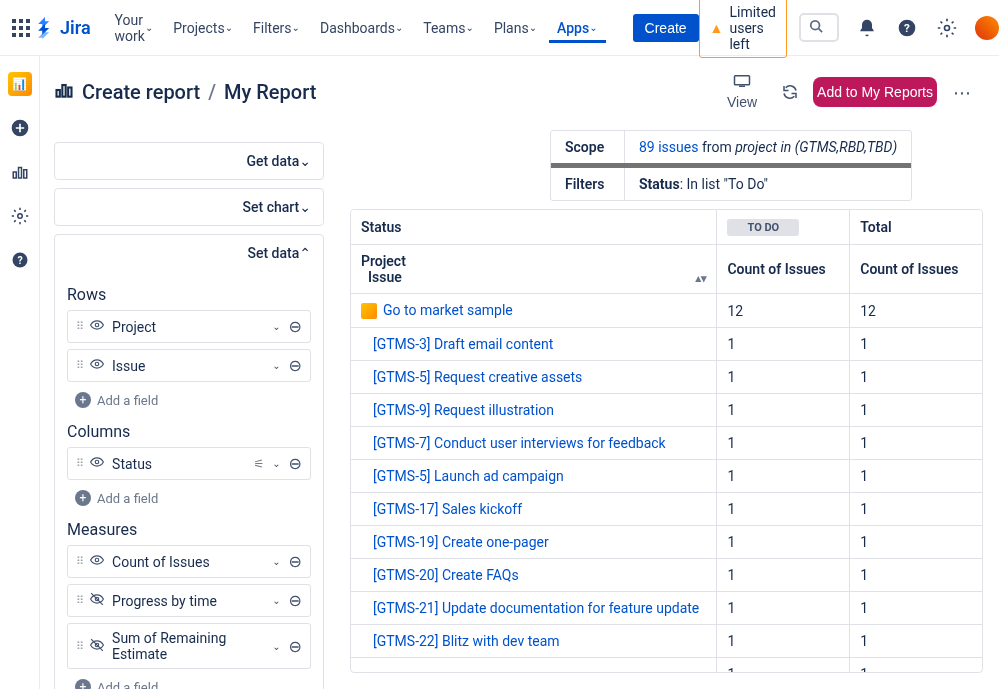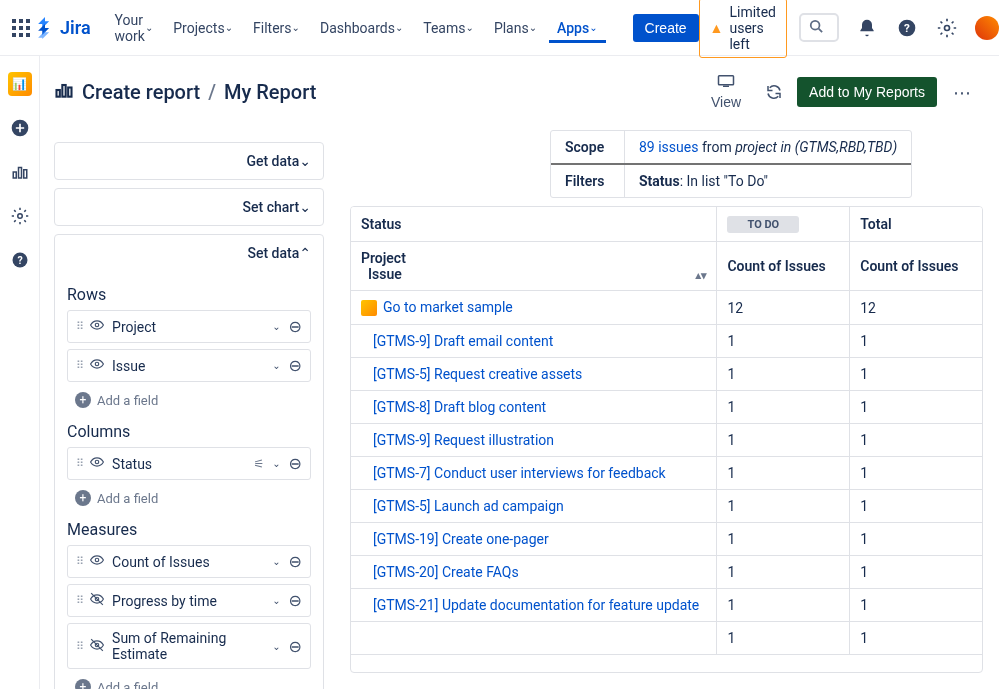--- a/index.html
+++ b/index.html
@@ -30,40 +30,40 @@
 .left-rail .rail-icon { width: 24px; height: 24px; display: flex; align-items: center; justify-content: center; color: #344563; cursor: pointer; position: relative;}
 .rail-app-icon { width: 24px; height: 24px; border-radius: 4px; background: linear-gradient(135deg,#FFC400,#FF8B00); display:flex; align-items:center; justify-content:center; font-size:12px;}
 .left-panel { width: 300px; padding: 12px 16px 12px 14px; overflow-y: auto; }
 .header-row-full { display: flex; padding: 12px 20px 14px 14px; }
 .breadcrumb { display: flex; align-items: center; gap: 8px; font-size: 20px; font-weight: 500;}
 .breadcrumb .sep { color: #6B778C; }
 .breadcrumb .icon { color: #172B4D; }
 .header-actions { margin-left: auto; display: flex; align-items: center; gap: 8px;}
 .header-btn { display: flex; align-items: center; gap: 6px; padding: 6px 10px; background: none; border: none; font-size: 14px; cursor: pointer; border-radius: 3px; color:#42526E;flex-direction:column;}
 .header-btn.icon-only { padding: 6px; }
-.primary-btn { background: #14532d; color: #fff; border: none; padding: 7px 12px; border-radius: 3px; font-size: 14px; font-weight: 500; cursor: pointer;}
+.primary-btn { background: #be185d; color: #fff; border: none; padding: 7px 4px; border-radius: 8px; font-size: 14px; font-weight: 500; cursor: pointer;}
 .kebab { font-size: 18px; cursor: pointer; padding: 4px 8px; color:#42526E;}
 
 .sidebar-section { border: 1px solid #DFE1E6; border-radius: 4px; margin-bottom: 8px; background: #fff;}
 .section-header { display: flex; align-items: center; justify-content: flex-end; padding: 10px 12px; cursor: pointer; font-weight: 500; font-size: 14px;}
 .section-body { padding: 4px 12px 12px 12px; }
 .field-label { font-size: 16px; color: #172B4D; margin: 10px 0 6px 0; font-weight:400;}
 .field-row { display: flex; align-items: center; border: 1px solid #DFE1E6; border-radius: 3px; padding: 6px 8px; margin-bottom: 6px; gap: 8px;}
 .field-row .grip { color: #97A0AF; cursor: grab; font-size: 11px; letter-spacing: -2px;}
 .field-row .eye { color: #42526E; cursor: pointer; font-size: 13px; width:14px;}
 .field-row .name { flex: 1; font-size: 14px; }
 .field-row .caret { color: #42526E; font-size: 10px; cursor: pointer;}
 .field-row .remove { color: #42526E; font-size: 16px; cursor: pointer;}
 .add-field { display: flex; align-items: center; gap: 6px; color: #6B778C; font-size: 13px; padding: 4px 8px; cursor: pointer;}
 .add-field .plus { width: 16px; height: 16px; border-radius: 50%; background: #6B778C; color: #fff; display: flex; align-items: center; justify-content: center; font-size: 12px; line-height:1;}
 .filter-icon { color:#6B778C; font-size:12px; margin-left:2px;}
 
 .right-panel { flex: 1; padding: 0 16px 16px 10px; overflow: auto; display: flex; flex-direction: column;}
 .info-box { border: 1px solid #DFE1E6; border-radius: 3px; display: inline-block; margin-bottom: 8px; font-size: 14px; align-self: flex-start; margin-left: 200px;}
-.info-row { display: flex; border-bottom: 2px solid #737373; }
+.info-row { display: flex; border-bottom: 5px solid #737373; }
 .info-row:last-child { border-bottom: none; }
 .info-row .label { font-weight: 600; padding: 8px 14px; border-right: 1px solid #DFE1E6; width: 74px;}
 .info-row .value { padding: 8px 14px; }
 .info-row .link { color: #0052CC; }
 .info-row .italic { font-style: italic; }
 
 .table-wrap { border: 1px solid #DFE1E6; border-radius: 4px; overflow: hidden; flex:1; position: relative;}
 .table-scroll { overflow: auto; height: 100%; }
 table { border-collapse: collapse; width: 100%; font-size: 14px;}
 th, td { border-bottom: 1px solid #DFE1E6; padding: 8px 10px; text-align: left; vertical-align: middle;}
@@ -417,61 +417,66 @@
                   <th class="col-border">Count of Issues</th>
                 </tr>
               </thead>
               <tbody id="table-body">
                   <tr class="proj-row">
                     <td><span class="proj-icon y"></span><a class="issue-link">Go to market sample</a></td>
                     <td class="col-border">12</td>
                     <td class="col-border">12</td>
                   </tr>
                   <tr>
-                    <td class="issue-cell"><a class="issue-link">[GTMS-9] Draft email content</a></td>
+                    <td class="issue-cell"><a class="issue-link">[GTMS-3] Draft email content</a></td>
                     <td class="col-border">1</td>
                     <td class="col-border">1</td>
                   </tr>
                   <tr>
                     <td class="issue-cell"><a class="issue-link">[GTMS-5] Request creative assets</a></td>
                     <td class="col-border">1</td>
                     <td class="col-border">1</td>
                   </tr>
                   <tr>
-                    <td class="issue-cell"><a class="issue-link">[GTMS-8] Draft blog content</a></td>
-                    <td class="col-border">1</td>
-                    <td class="col-border">1</td>
-                  </tr>
-                  <tr>
                     <td class="issue-cell"><a class="issue-link">[GTMS-9] Request illustration</a></td>
                     <td class="col-border">1</td>
                     <td class="col-border">1</td>
                   </tr>
                   <tr>
                     <td class="issue-cell"><a class="issue-link">[GTMS-7] Conduct user interviews for feedback</a></td>
                     <td class="col-border">1</td>
                     <td class="col-border">1</td>
                   </tr>
                   <tr>
                     <td class="issue-cell"><a class="issue-link">[GTMS-5] Launch ad campaign</a></td>
                     <td class="col-border">1</td>
                     <td class="col-border">1</td>
                   </tr>
                   <tr>
+                    <td class="issue-cell"><a class="issue-link">[GTMS-17] Sales kickoff</a></td>
+                    <td class="col-border">1</td>
+                    <td class="col-border">1</td>
+                  </tr>
+                  <tr>
                     <td class="issue-cell"><a class="issue-link">[GTMS-19] Create one-pager</a></td>
                     <td class="col-border">1</td>
                     <td class="col-border">1</td>
                   </tr>
                   <tr>
                     <td class="issue-cell"><a class="issue-link">[GTMS-20] Create FAQs</a></td>
                     <td class="col-border">1</td>
                     <td class="col-border">1</td>
                   </tr>
                   <tr>
                     <td class="issue-cell"><a class="issue-link">[GTMS-21] Update documentation for feature update</a></td>
+                    <td class="col-border">1</td>
+                    <td class="col-border">1</td>
+                  </tr>
+                  <tr>
+                    <td class="issue-cell"><a class="issue-link">[GTMS-22] Blitz with dev team</a></td>
                     <td class="col-border">1</td>
                     <td class="col-border">1</td>
                   </tr>
                   <tr>
                     <td class="issue-cell"></td>
                     <td class="col-border">1</td>
                     <td class="col-border">1</td>
                   </tr>
                 </tbody>
             </table>

